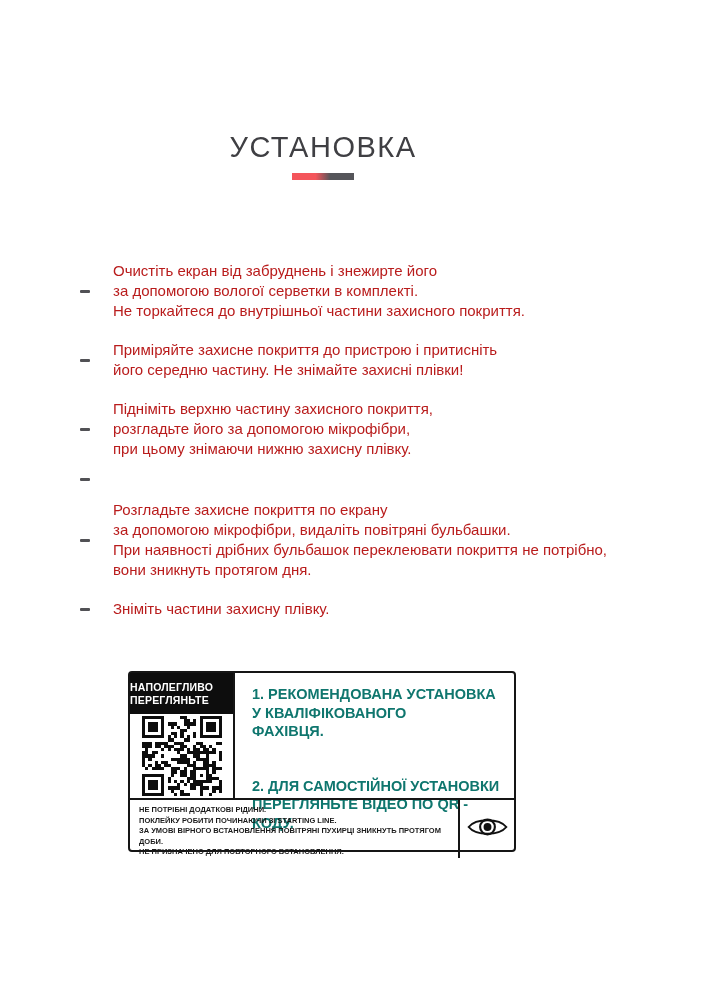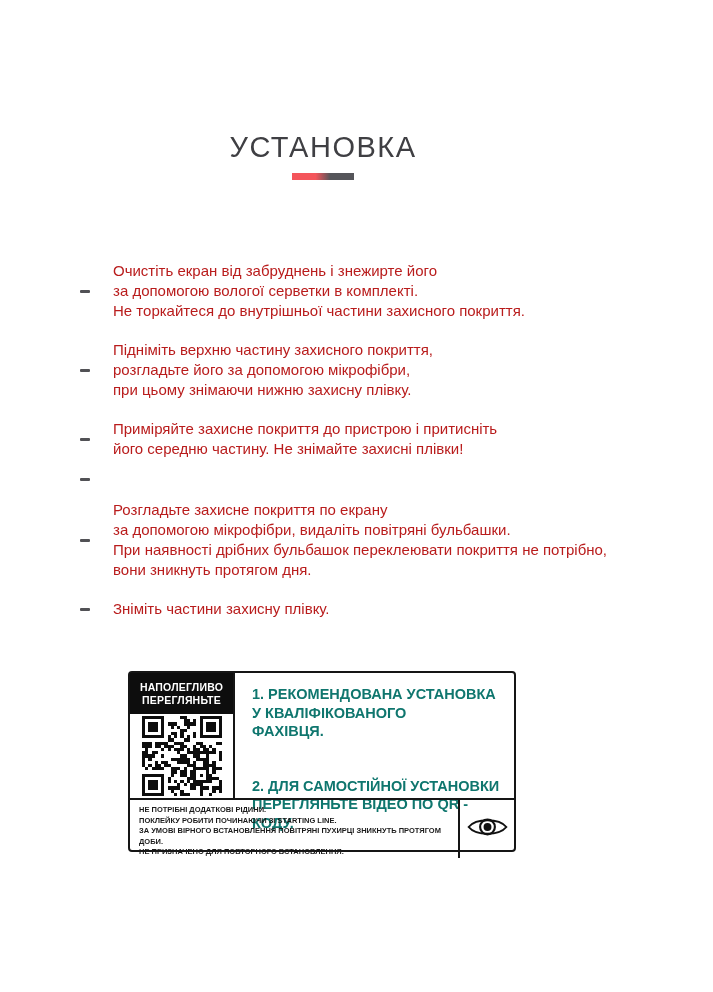--- a/index.html
+++ b/index.html
@@ -90,21 +90,21 @@
     border-right: 2px solid #151515;
     display: flex;
     flex-direction: column;
     align-items: center;
   }
   .reco-badge {
     width: 100%;
     height: 41px;
     background: #0d0d0d;
     color: #ffffff;
-    text-align: center;
+    text-align: left;
     padding-top: 8px;
     font-size: 10.5px;
     line-height: 12.5px;
     font-weight: 700;
     letter-spacing: 0.2px;
   }
   .qr-box {
     margin-top: 2px;
     width: 80px;
     height: 80px;
@@ -159,28 +159,28 @@
 
   <div class="instruction-list">
       <div class="item">
         <span class="dash"></span>
         <div class="item-text">Очистіть екран від забруднень і знежирте його
 за допомогою вологої серветки в комплекті.
 Не торкайтеся до внутрішньої частини захисного покриття.</div>
       </div>
       <div class="item">
         <span class="dash"></span>
+        <div class="item-text">Приміряйте захисне покриття до пристрою і притисніть
+його середню частину. Не знімайте захисні плівки!</div>
+      </div>
+      <div class="item">
+        <span class="dash"></span>
         <div class="item-text">Підніміть верхню частину захисного покриття,
 розгладьте його за допомогою мікрофібри,
 при цьому знімаючи нижню захисну плівку.</div>
-      </div>
-      <div class="item">
-        <span class="dash"></span>
-        <div class="item-text">Приміряйте захисне покриття до пристрою і притисніть
-його середню частину. Не знімайте захисні плівки!</div>
       </div>
       <div class="item">
         <span class="dash"></span>
       </div>
       <div class="item">
         <span class="dash"></span>
         <div class="item-text">Розгладьте захисне покриття по екрану
 за допомогою мікрофібри, видаліть повітряні бульбашки.
 При наявності дрібних бульбашок переклеювати покриття не потрібно,
 вони зникнуть протягом дня.</div>

